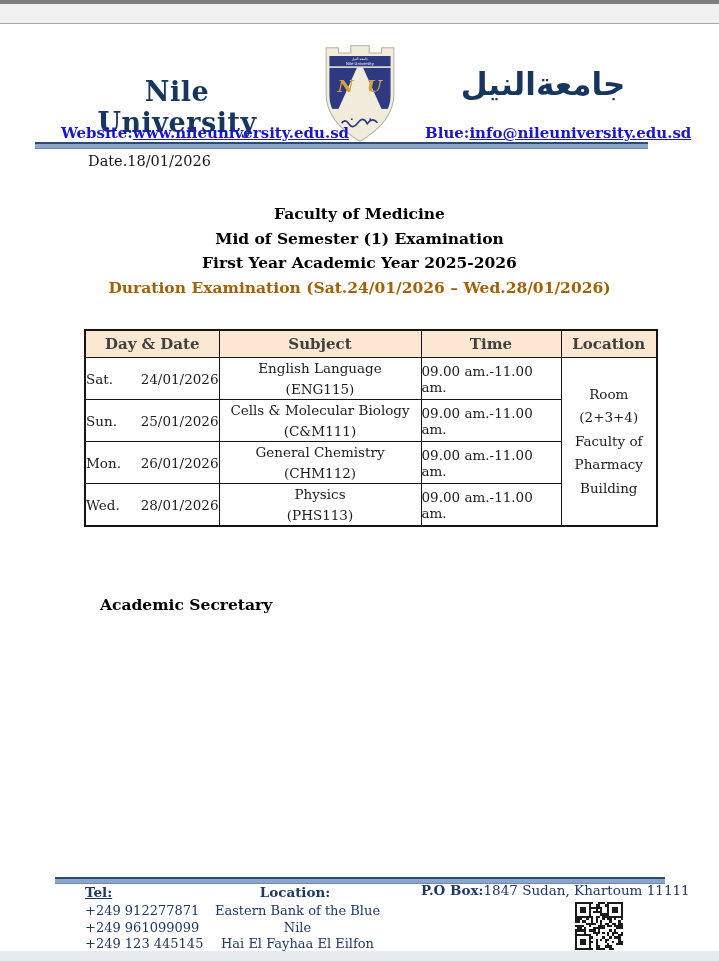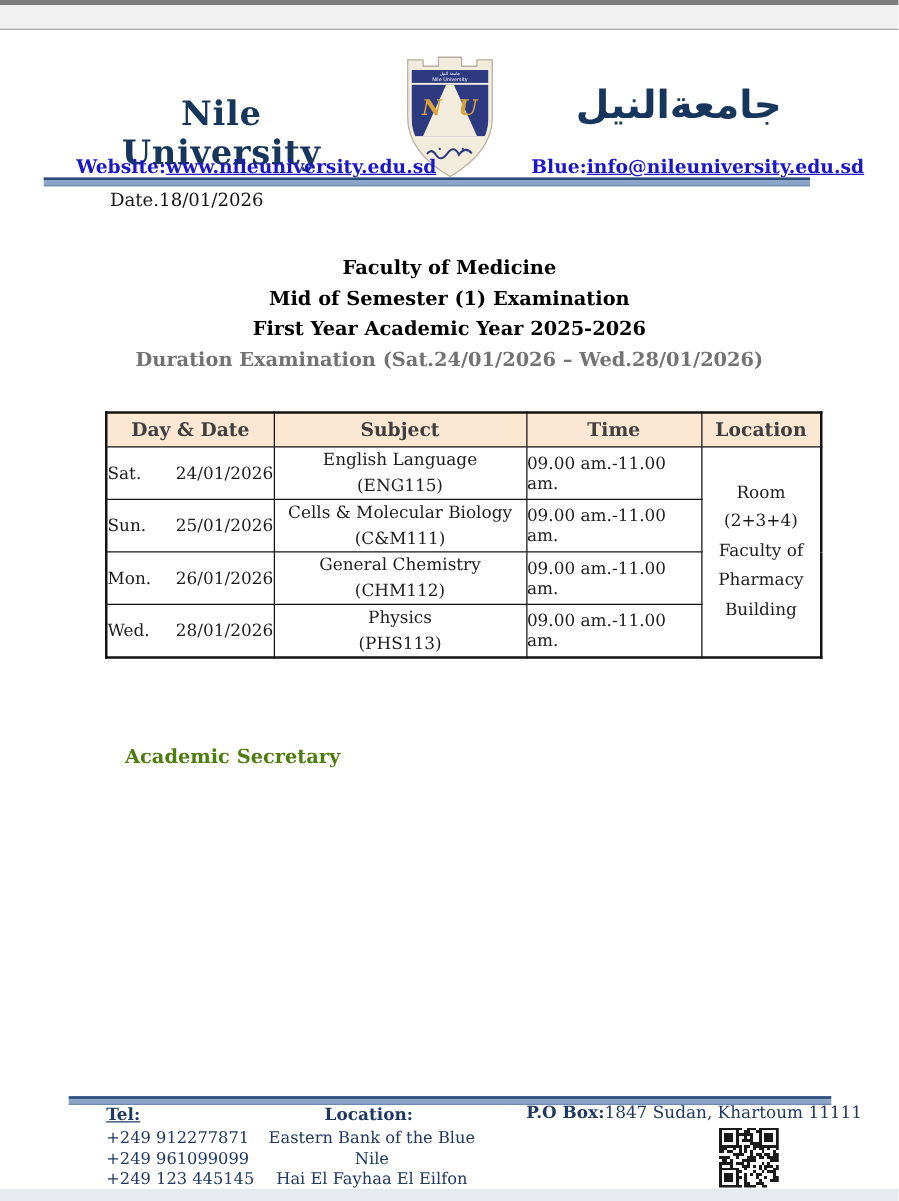--- a/index.html
+++ b/index.html
@@ -20,34 +20,34 @@
   .link-line .lbl{text-decoration:none;}
   .link-line .url{text-decoration:underline;}
   .website-line{left:49px;width:290px;text-align:center;margin-left:11px;}
   .email-line{left:425px;width:225px;text-align:center;}
   .rule{background:#8ba6c9;border-top:2px solid #2c4a77;border-bottom:1px solid #6d89ad;height:4px;}
   .header-rule{position:absolute;left:35px;top:142px;width:613px;}
   .date-line{position:absolute;left:88px;top:153px;font-size:14.5px;color:#151515;}
   
   .titles{position:absolute;left:0;top:202px;width:719px;text-align:center;}
   .titles div{font-size:15.5px;font-weight:bold;line-height:24.7px;color:#000000;}
-  .titles .duration{color:#737373;}
+  .titles .duration{color:#a16207;}
   
   .sched{position:absolute;left:84px;top:329px;border-collapse:collapse;table-layout:fixed;width:572px;}
   .sched th,.sched td{border:1.6px solid #141414;padding:0;}
   .sched{border:2.5px solid #141414;}
   .sched th{height:26px;background:#fce8d2;font-size:15px;font-weight:bold;text-align:center;color:#404040;}
   .sched td{height:41px;font-size:13.5px;color:#1c1c1c;}
   .cell-day{padding-left:8px;padding-right:14px;}
   .cell-day .day-inner{display:flex;justify-content:space-between;align-items:center;}
   .cell-subject{text-align:center;line-height:1.5;}
   .cell-time{}
   .cell-location{text-align:center;vertical-align:middle;line-height:23.5px;}
   
-  .signature{position:absolute;left:100px;top:595px;font-size:15.5px;font-weight:bold;color:#4d7c0f;}
+  .signature{position:absolute;left:100px;top:595px;font-size:15.5px;font-weight:bold;color:#000000;}
   
   .footer-rule{position:absolute;left:55px;top:877px;width:610px;}
   .ft{color:#1f3864;}
   .tel-label{position:absolute;left:85px;top:884px;font-size:13.5px;font-weight:bold;text-decoration:underline;}
   .phones{position:absolute;left:85px;top:903px;font-size:13px;line-height:16.5px;}
   .loc-label{position:absolute;left:230px;top:884px;width:130px;text-align:center;font-size:13.5px;font-weight:bold;}
   .loc-lines{position:absolute;left:200px;top:903px;width:195px;text-align:center;font-size:13px;line-height:16.5px;}
   .pobox{position:absolute;left:421px;top:882px;font-size:13.5px;white-space:nowrap;}
   .pobox .lbl{font-weight:bold;}
   .qr{position:absolute;left:575px;top:902px;width:48px;height:48px;}

